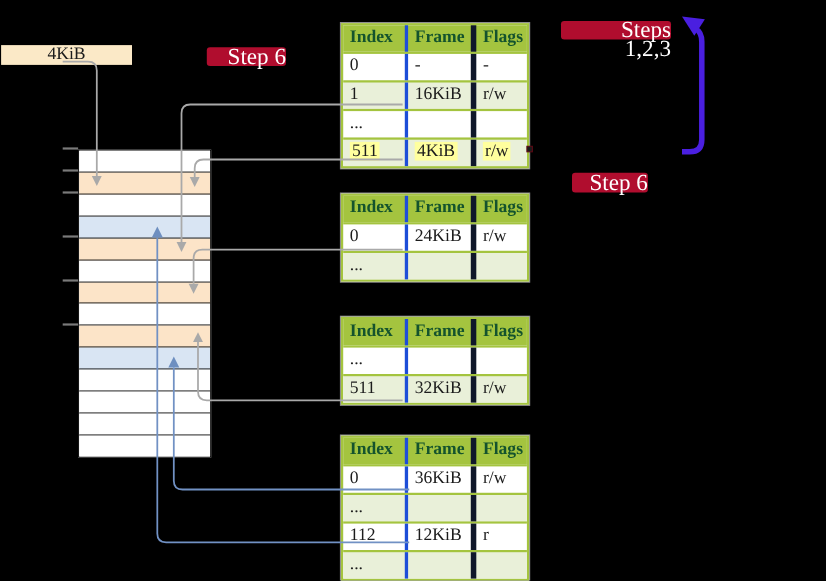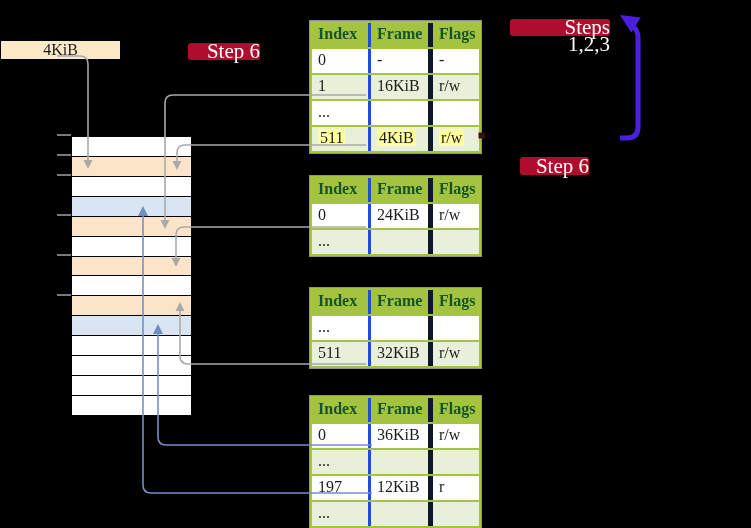--- a/index.html
+++ b/index.html
@@ -161,21 +161,21 @@
       <div class="tcell c0">0</div>
       <div class="tcell c1">36KiB</div>
       <div class="tcell c2">r/w</div>
     </div>
     <div class="trow shade">
       <div class="tcell c0">...</div>
       <div class="tcell c1"></div>
       <div class="tcell c2"></div>
     </div>
     <div class="trow">
-      <div class="tcell c0">197</div>
+      <div class="tcell c0">112</div>
       <div class="tcell c1">12KiB</div>
       <div class="tcell c2">r</div>
     </div>
     <div class="trow shade">
       <div class="tcell c0">...</div>
       <div class="tcell c1"></div>
       <div class="tcell c2"></div>
     </div>
   </div>
 

